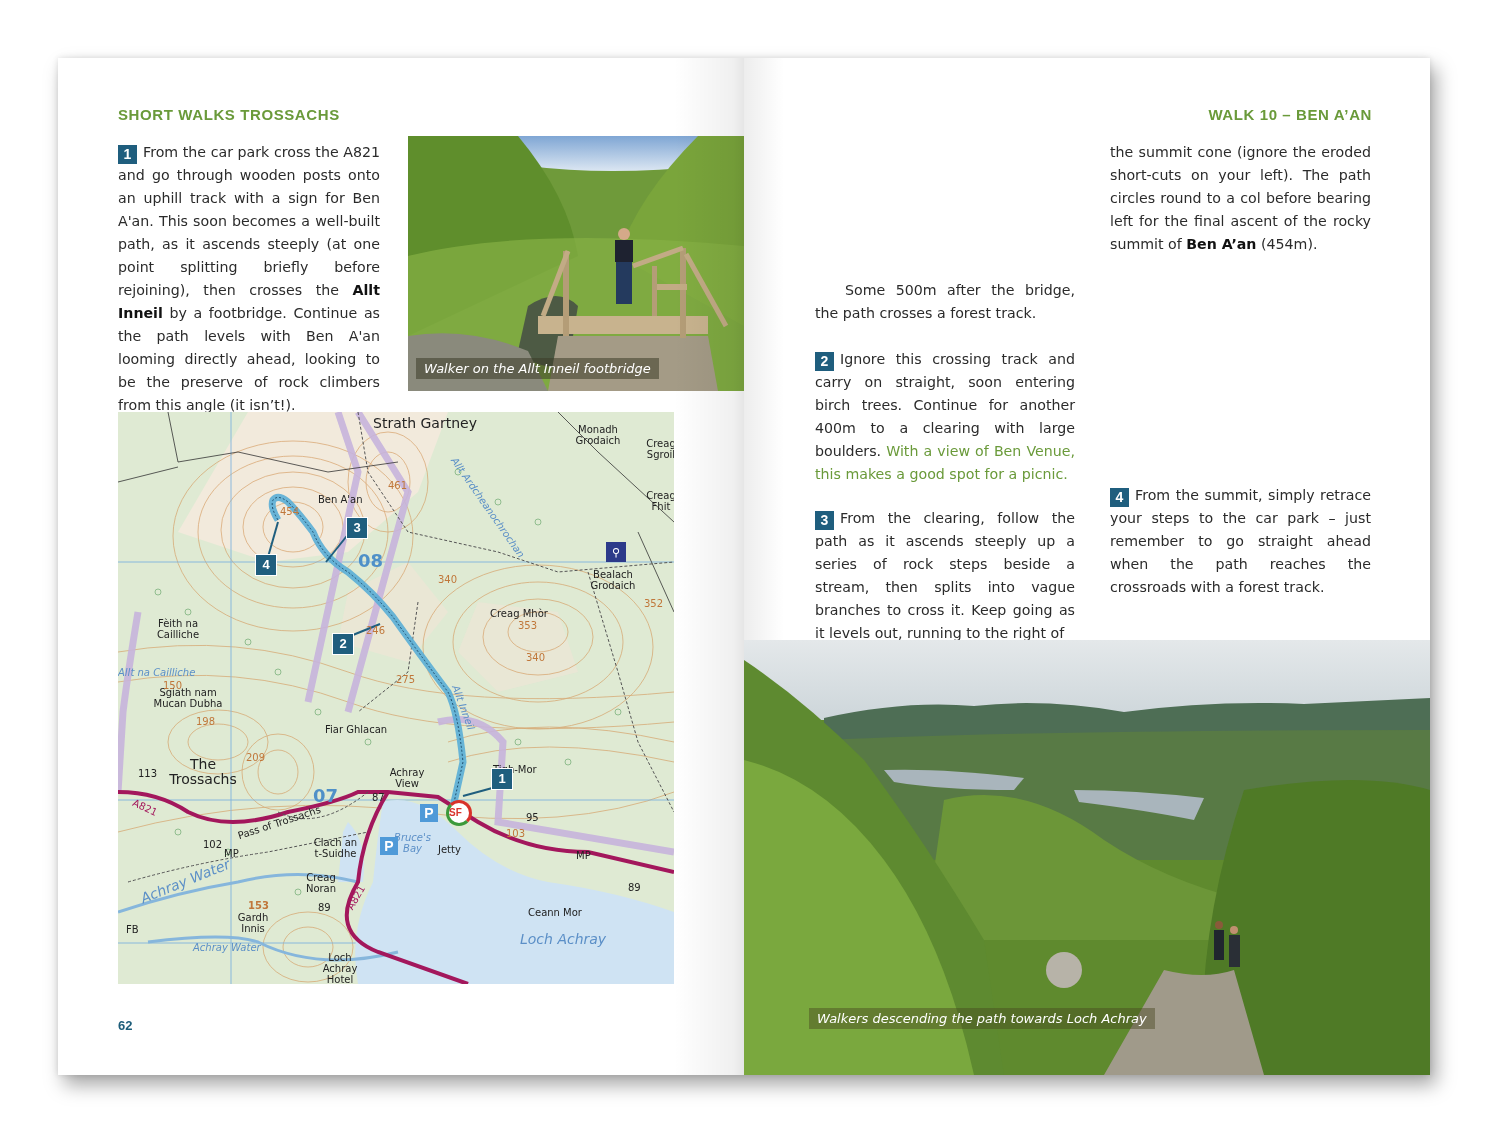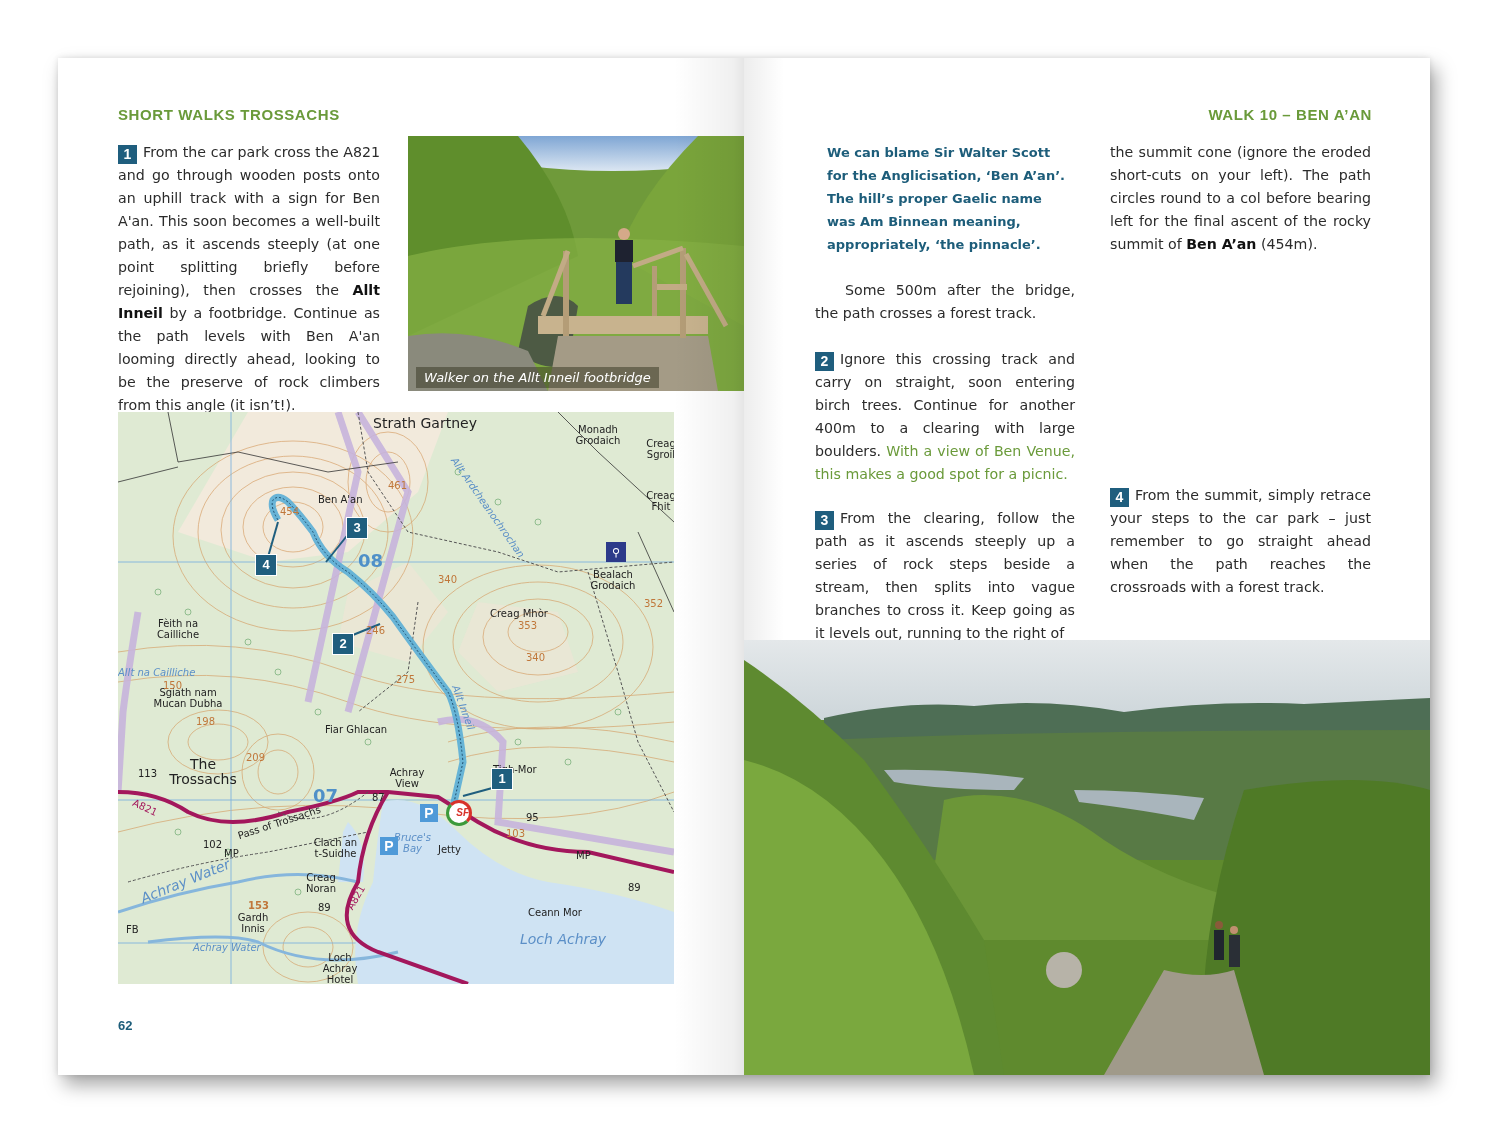--- a/index.html
+++ b/index.html
@@ -57,21 +57,21 @@
   .maplabel.height { color:#c0773a; font-size:10px; }
   .maplabel.water { color:#5b8fc7; font-style:italic; }
   .maplabel.grid { color:#4f90c8; font-size:18px; font-weight:bold; }
   .mapmarker {
     position:absolute; width:20px; height:20px; background:#1f5e7e; color:#fff; font-weight:bold;
     font-size:13px; line-height:20px; text-align:center; border:1px solid #fff;
   }
   .parking { position:absolute; width:18px; height:18px; background:#4f9ad8; color:#fff; font-weight:bold;
     font-size:14px; line-height:18px; text-align:center; }
   .sf { position:absolute; width:20px; height:20px; border-radius:50%; border:3px solid; border-color:#d8322a #d8322a #3c9a3a #3c9a3a;
-    background:#fff; color:#d8322a; font-weight:bold; font-size:10px; line-height:20px; text-align:right;font-style:italic; }
+    background:#fff; color:#d8322a; font-weight:bold; font-size:10px; line-height:20px; text-align:left; }
   .cycle-icon { position:absolute; width:20px; height:20px; background:#2c3a8a; color:#fff; font-size:11px; line-height:20px; text-align:center; }
 </style>
 </head>
 <body>
 
 <div class="spread">
 
   <div class="page page-left">
     <div class="running-head rh-left">SHORT WALKS TROSSACHS</div>
 
@@ -100,21 +100,21 @@
         <rect x="272" y="112" width="6" height="90" fill="#b49d77"></rect>
         <path d="M135 180 L160 115" stroke="#c2ab85" stroke-width="5"></path>
         <path d="M225 130 L275 112" stroke="#c2ab85" stroke-width="5"></path>
         <path d="M278 118 L318 190" stroke="#c2ab85" stroke-width="5"></path>
         <rect x="244" y="130" width="5" height="50" fill="#b49d77"></rect>
         <rect x="249" y="148" width="30" height="6" fill="#c2ab85"></rect>
         <circle cx="216" cy="98" r="6" fill="#d4a989"></circle>
         <rect x="207" y="104" width="18" height="22" fill="#1e2230"></rect>
         <rect x="208" y="126" width="16" height="42" fill="#243a5e"></rect>
       </svg>
-      <div class="caption" style="left:8px; bottom:3px;">Walker on the Allt Inneil footbridge</div>
+      <div class="caption" style="left:8px; bottom:12px;">Walker on the Allt Inneil footbridge</div>
     </div>
 
     <div class="map">
       <svg width="556" height="572" viewBox="0 0 556 572" style="position:absolute; left:0; top:0;">
         <rect width="556" height="572" fill="#dfead3"></rect>
 
         <path d="M130 0 L330 0 L300 80 L230 140 L150 150 L60 120 Z" fill="#f2eadc"></path>
         <path d="M230 180 L290 150 L330 200 L290 250 L220 230 Z" fill="#ece6d6" opacity="0.8"></path>
         <path d="M360 190 L440 200 L460 260 L380 280 L340 240 Z" fill="#ece6d6" opacity="0.7"></path>
 
@@ -285,21 +285,20 @@
     </div>
 
     <div class="pageno">62</div>
     <div class="gutter-shade-l"></div>
   </div>
 
   <div class="page page-right">
     <div class="gutter-shade-r"></div>
     <div class="running-head rh-right">WALK 10 – BEN A’AN</div>
 
-    <div class="callout" style="left:83px; top:83px; width:240px;">We can blame Sir Walter Scott for the Anglicisation, ‘Ben A’an’. The hill’s proper Gaelic name was Am Binnean meaning, appropriately, ‘the pinnacle’.</div>
 
     <div class="body-text" style="left:71px; top:221px; width:260px; text-indent:30px;">Some 500m after the bridge, the path crosses a forest track.</div>
 
     <div class="body-text" style="left:71px; top:290px; width:260px;">
       <span class="stepnum">2</span><span>Ignore this crossing track and carry on straight, soon entering birch trees. Continue for another 400m to a clearing with large boulders. </span><span class="green">With a view of Ben Venue, this makes a good spot for a picnic.</span>
     </div>
 
     <div class="body-text" style="left:71px; top:449px; width:260px;">
       <span class="stepnum">3</span><span>From the clearing, follow the path as it ascends steeply up a series of rock steps beside a stream, then splits into vague branches to cross it. Keep going as it levels out, running to the right of </span>
     </div>
@@ -331,15 +330,16 @@
         <path d="M0 20 Q60 60 120 120 Q180 200 240 300 L260 435 H0 Z" fill="#5e8a30"></path>
         <path d="M0 120 Q80 140 140 220 Q200 300 230 435 H0 Z" fill="#7aa83e"></path>
         <path d="M500 150 Q620 130 686 150 V435 H460 Q450 300 500 150 Z" fill="#4f7a26"></path>
         <path d="M420 330 Q460 340 490 330 L520 435 H360 Z" fill="#a09a8a"></path>
         <circle cx="320" cy="330" r="18" fill="#b7b3a8"></circle>
         <rect x="470" y="290" width="10" height="30" fill="#20262e"></rect>
         <rect x="485" y="295" width="11" height="32" fill="#2a2f36"></rect>
         <circle cx="475" cy="285" r="4" fill="#8a5a3a"></circle>
         <circle cx="490" cy="290" r="4" fill="#c09070"></circle>
       </svg>
+      <div class="caption" style="left:65px; top:368px; background:rgba(70,70,30,0.45);">Walkers descending the path towards Loch Achray</div>
     </div>
   </div>
 </div>
 
 </body></html>

